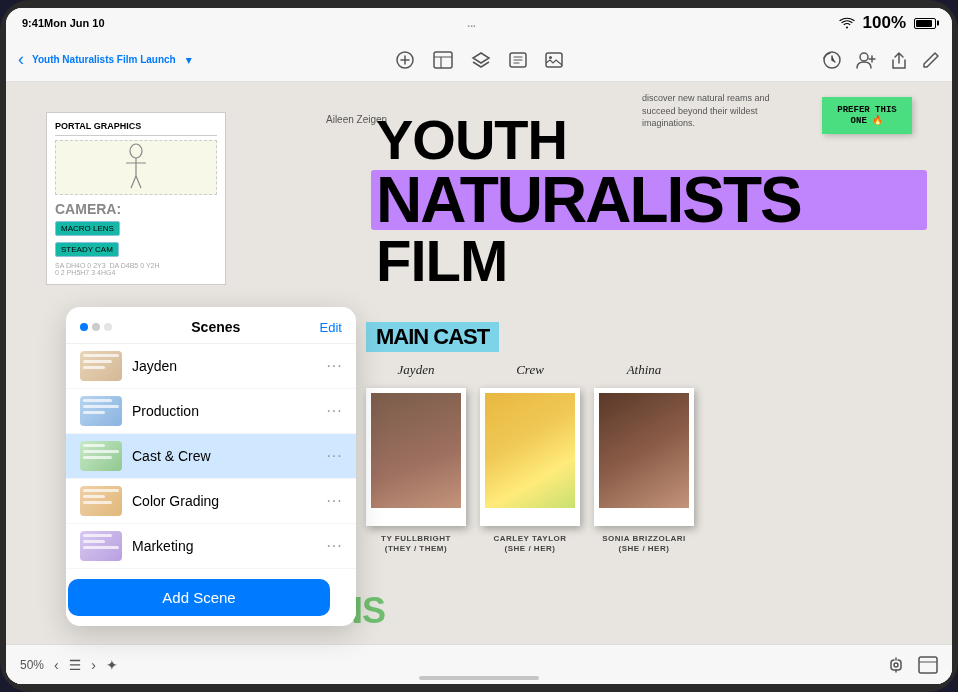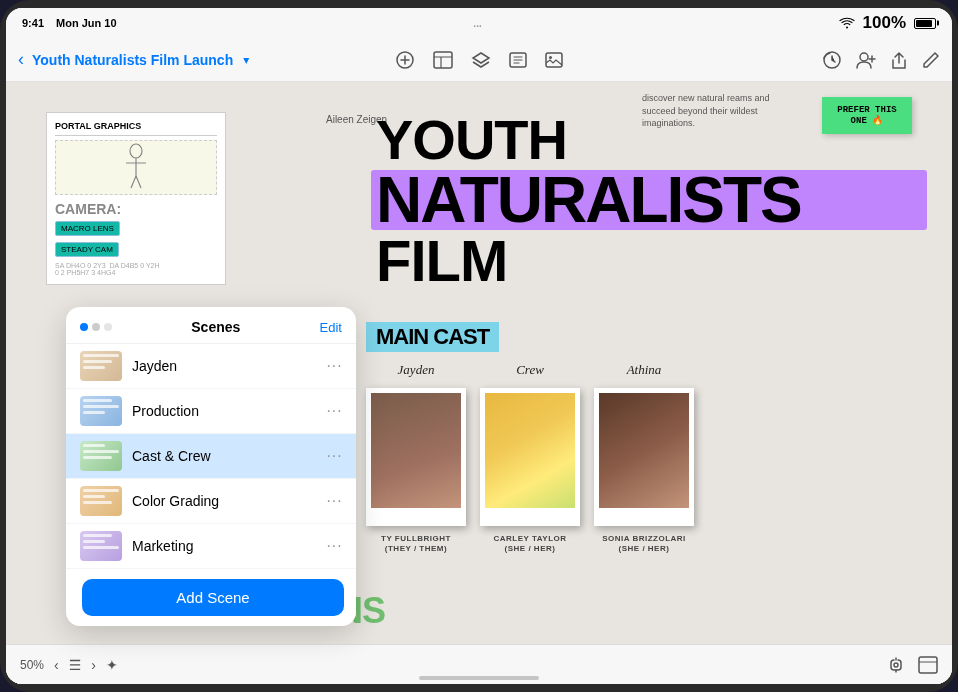--- a/index.html
+++ b/index.html
@@ -41,21 +41,21 @@
       background: #f7f7f7;
       display: flex;
       align-items: center;
       justify-content: space-between;
       padding: 0 16px;
       font-size: 11px;
       font-weight: 600;
       color: #000;
       flex-shrink: 0;
     }
-    .status-bar-left { display: flex; gap: 12px; align-items: center; }
+    .status-bar-left { display: flex; gap: 0; align-items: center; }
     .status-bar-center { color: #999; font-size: 10px; }
     .status-bar-right { display: flex; gap: 8px; align-items: center; font-size: 17px; }
     .battery-icon {
       width: 22px; height: 11px;
       border: 1.5px solid #000;
       border-radius: 2px;
       position: relative;
       display: inline-flex;
       align-items: center;
       padding: 1px;
@@ -89,21 +89,21 @@
       gap: 0;
       flex-shrink: 0;
     }
     .toolbar-left {
       display: flex;
       align-items: center;
       gap: 8px;
       flex: 1;
     }
     .toolbar-title {
-      font-size: 14px;
+      font-size: 10px;
       font-weight: 600;
       color: #007AFF;
     }
     .toolbar-chevron { color: #007AFF; font-size: 12px; margin-left: 2px; }
     .back-btn { color: #007AFF; font-size: 18px; font-weight: 300; }
     .toolbar-center {
       display: flex;
       align-items: center;
       gap: 18px;
     }
@@ -298,21 +298,21 @@
       flex: 1;
     }
     .scene-more-btn {
       color: #999;
       font-size: 16px;
       cursor: pointer;
     }
 
     
     .add-scene-btn {
-      margin: 10px 16px;
+      margin: 10px 2px;
       background: #007AFF;
       color: white;
       border: none;
       border-radius: 10px;
       padding: 10px;
       font-size: 15px;
       font-weight: 500;
       width: calc(100% - 28px);
       cursor: pointer;
       display: block;

